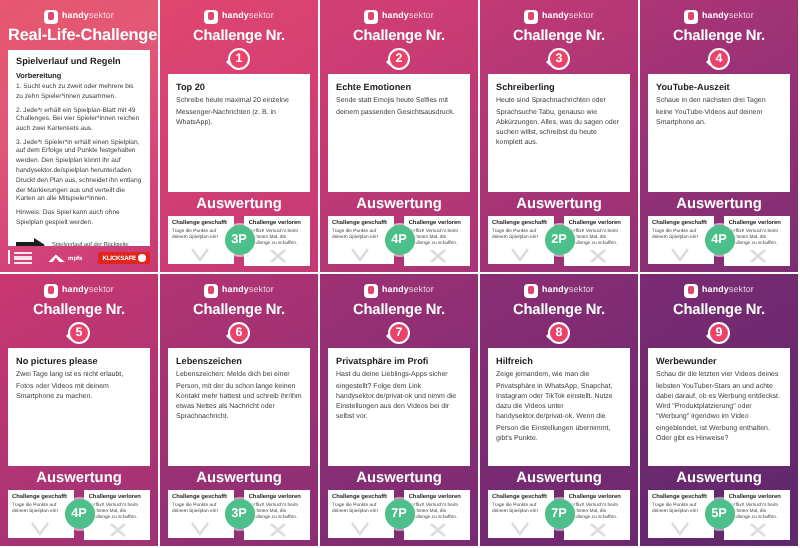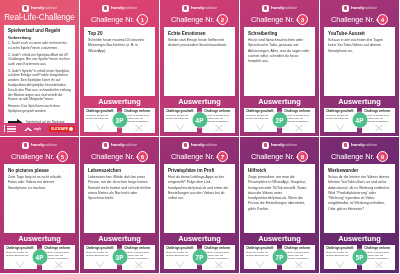--- a/index.html
+++ b/index.html
@@ -60,27 +60,27 @@
   .brand-mark i{
     display:block;width:3px;height:4px;border-radius:1px;
     background:#e0466f;
   }
   .brand-text{
     font-size:4.4px;font-weight:bold;color:#ffffff;
     letter-spacing:.1px;white-space:nowrap;line-height:1;
   }
   .brand-text .light{font-weight:normal;opacity:.78;}
   .card-title{
-    font-size:8.2px;font-weight:normal;color:#ffffff;
+    font-size:8.2px;font-weight:bold;color:#ffffff;
     line-height:1.05;letter-spacing:-.1px;
     white-space:nowrap;
   }
   .card-title.small{font-size:7.4px;}
   .title-row{
-    display:flex;align-items:center;justify-content:center;gap:2.5px;
+    display:flex;align-items:center;justify-content:center;gap:2.5px;flex-direction:column;
   }
   .num-badge{
     width:11px;height:11px;border-radius:50%;
     background:#e8446b;
     border:1px solid #ffffff;
     color:#ffffff;font-size:6.2px;font-weight:bold;
     display:flex;align-items:center;justify-content:center;
     box-sizing:border-box;
     position:relative;
     flex:0 0 auto;

